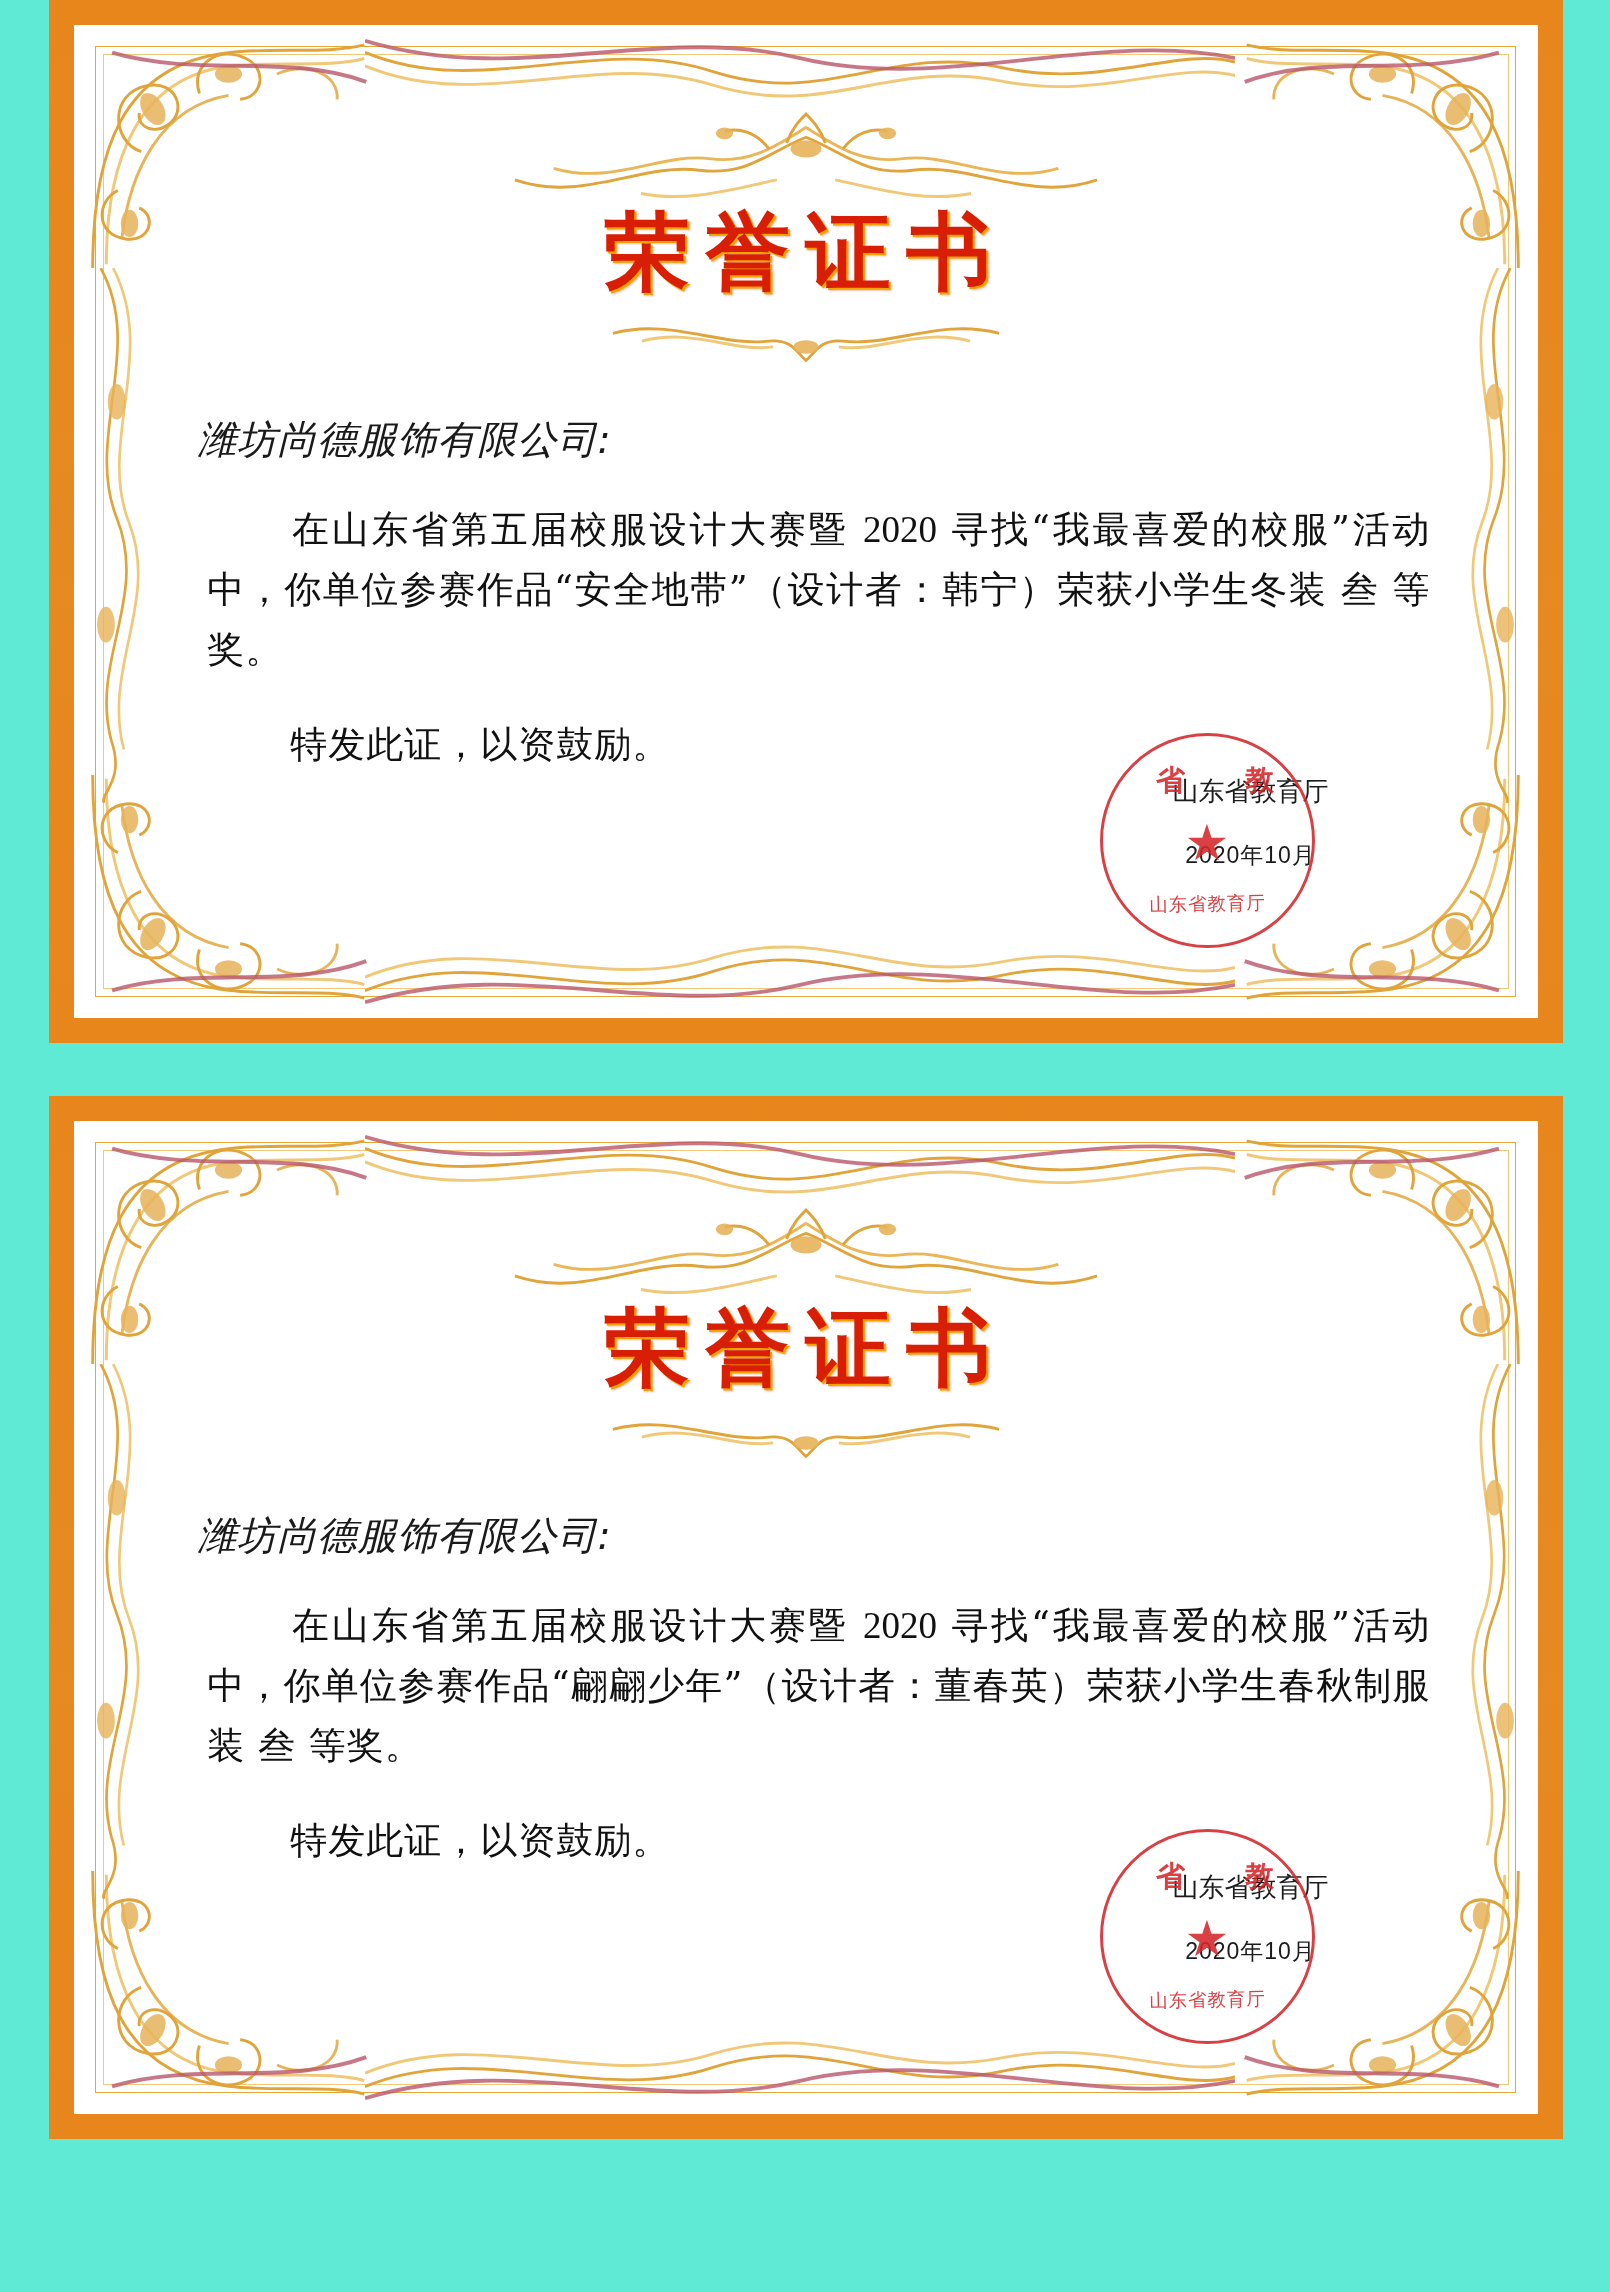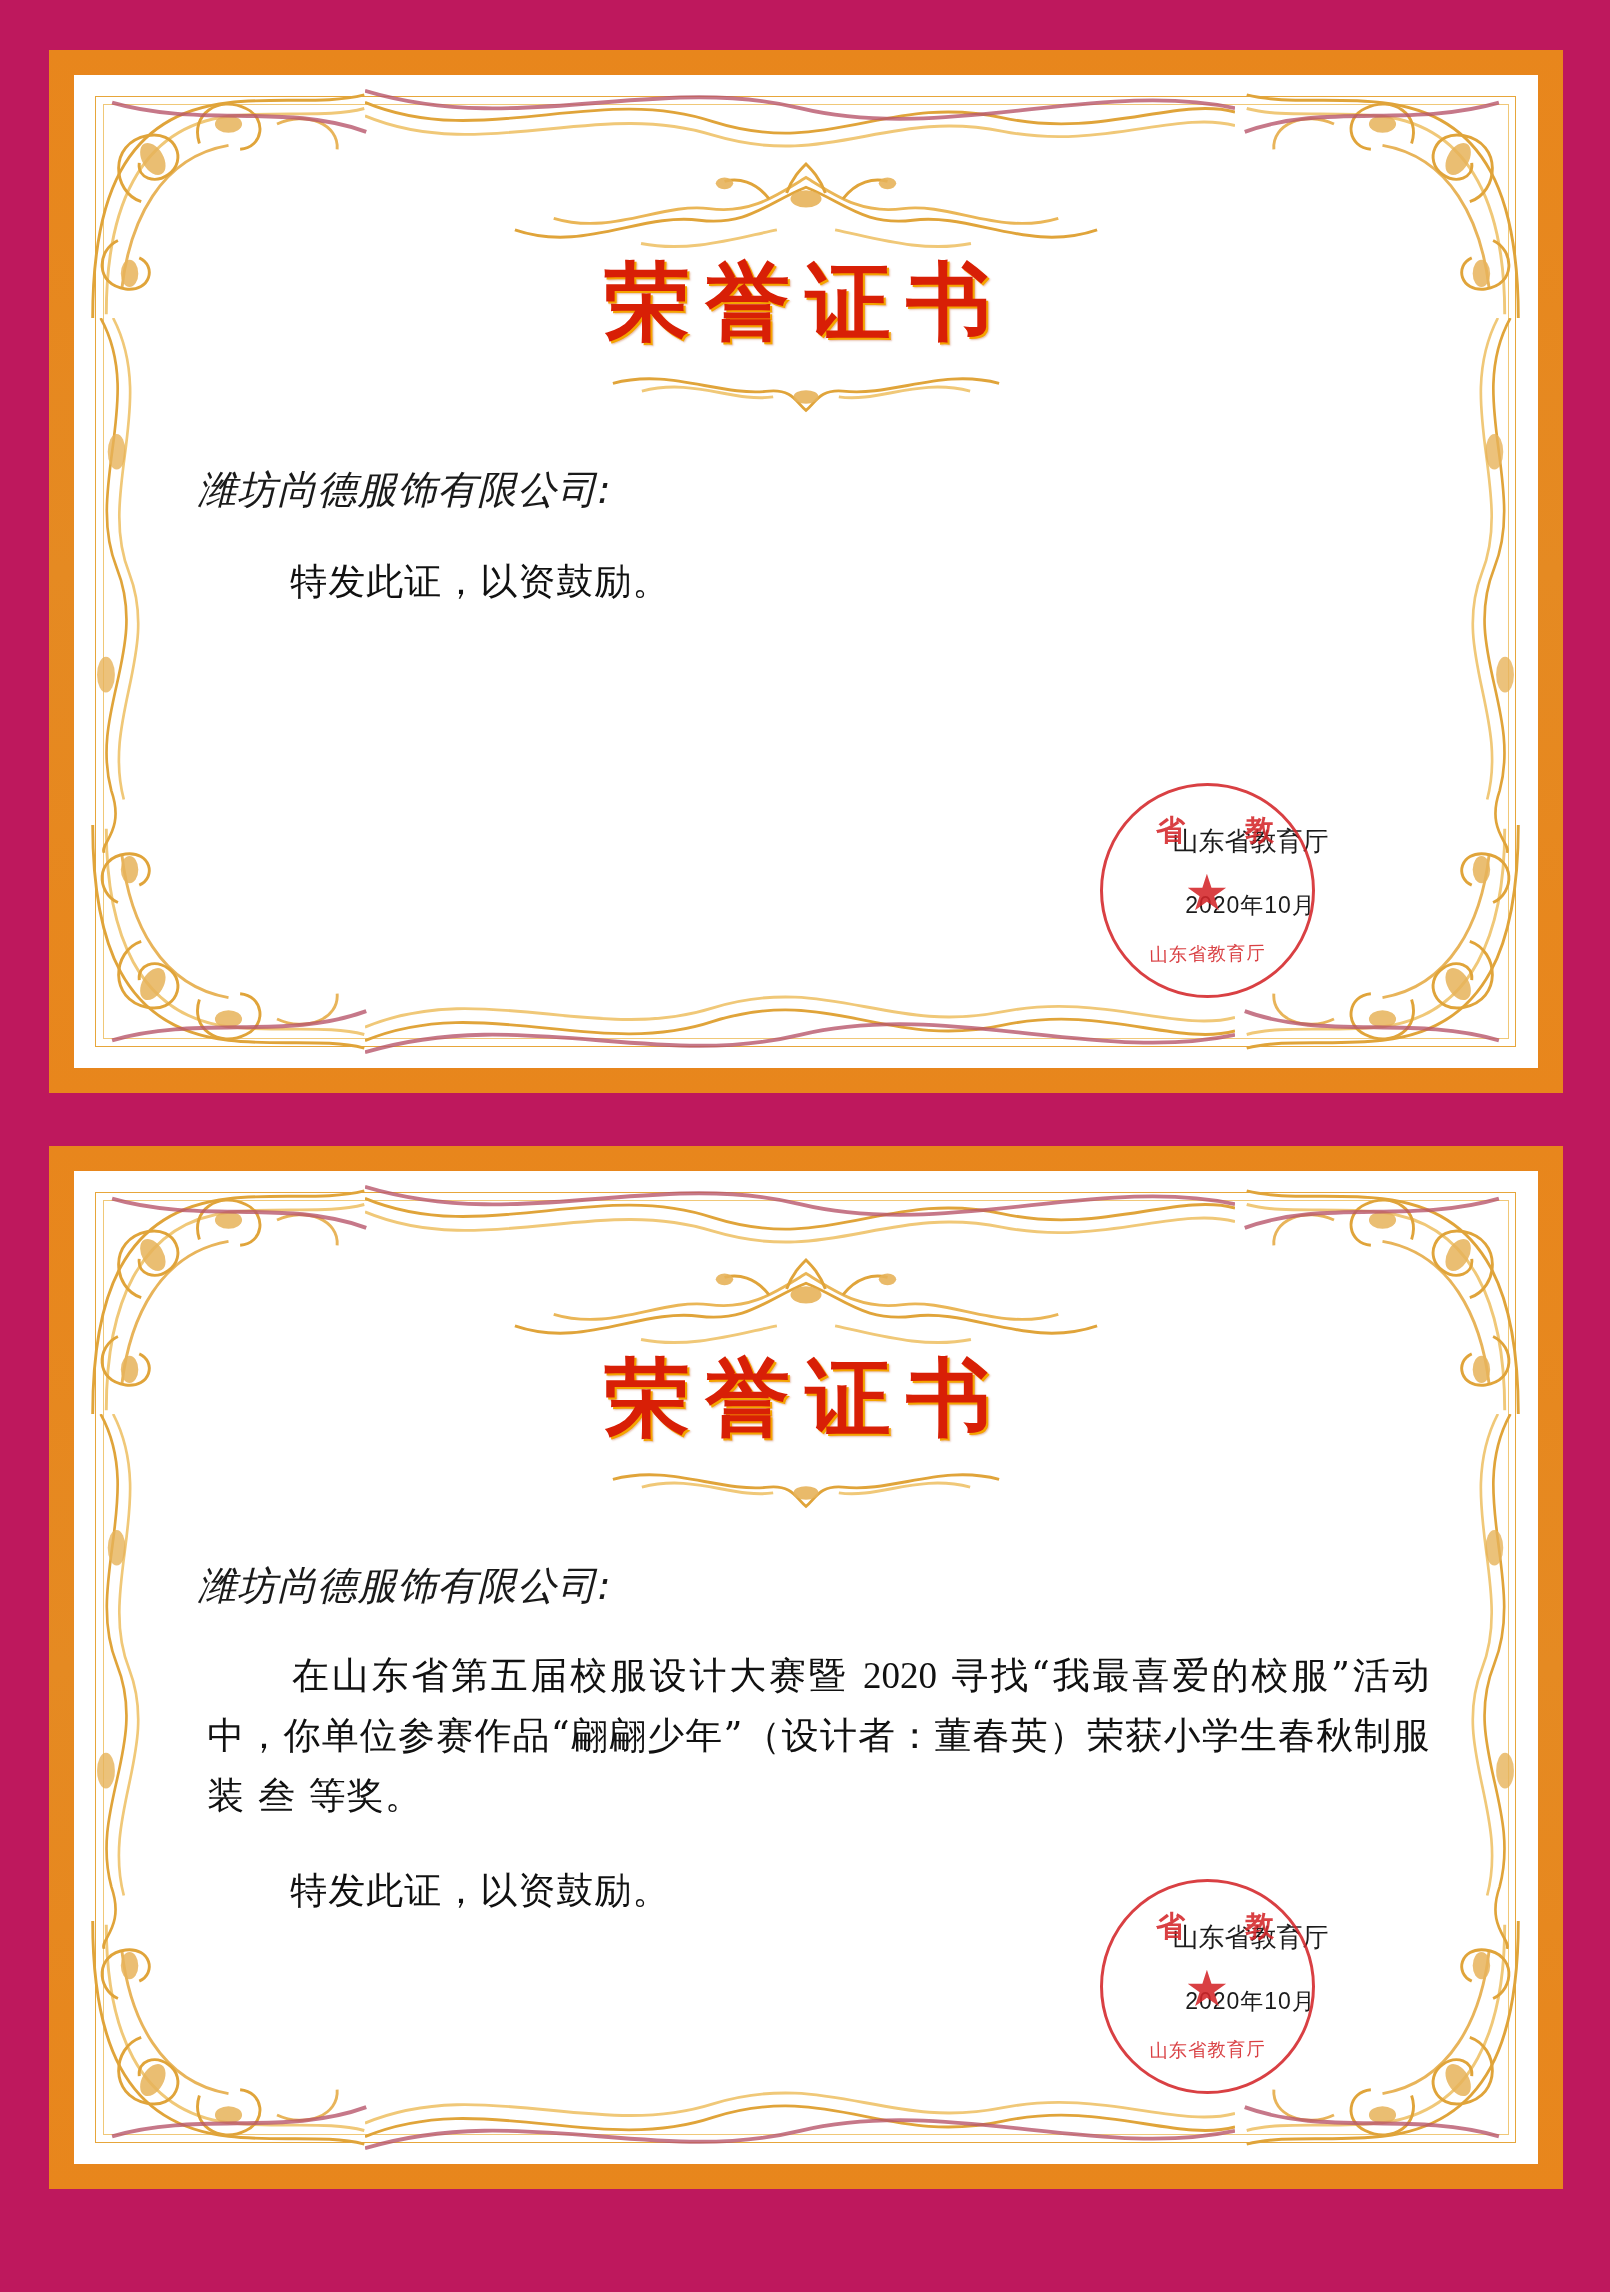--- a/index.html
+++ b/index.html
@@ -10,25 +10,24 @@
   body {
     width: 1611px;
     height: 2293px;
     font-family: "Liberation Serif", serif;
     position: relative;
     overflow: hidden;
   }
   .page {
     width: 1611px;
     height: 2293px;
-    background: #be185d;
+    background: #5eead4;
     display: flex;
     flex-direction: column;
     align-items: center;
-    padding-top: 50px;
     box-sizing: border-box;
   }
 
   
   .certificate {
     position: relative;
     width: 1514px;
     height: 1043px;
     margin-bottom: 53px;
     background: #e8871e;
@@ -337,20 +336,21 @@
         <g fill="none" stroke="#e0a43a" stroke-width="3">
           <path d="M10 40 C70 56 120 26 172 32 C196 34 200 20 210 12 C220 20 224 34 248 32 C300 26 350 56 410 40"></path>
           <path d="M40 32 C94 46 134 20 176 26" stroke="#f0c878"></path>
           <path d="M380 32 C326 46 286 20 244 26" stroke="#f0c878"></path>
         </g>
         <ellipse cx="210" cy="26" rx="13" ry="7" fill="#e7b35a" opacity="0.9"></ellipse>
       </svg>
 
       <div class="body-area">
         <div class="recipient">潍坊尚德服饰有限公司:</div>
+        <div class="para"><span class="indent"></span><span>在山东省第五届校服设计大赛暨</span> <span class="num">2020</span> <span>寻找“我最喜爱的校服”活动中，你单位参赛作品“安全地带”（设计者：韩宁）荣获小学生冬装 叁 等奖。</span></div>
         <div class="para para-2"><span class="indent"></span><span>特发此证，以资鼓励。</span></div>
       </div>
 
       <div class="signature">
         <div>山东省教育厅</div>
         <div class="sig-date">2020年10月</div>
       </div>
 
       <div class="seal">
         <div class="seal-top">省 教</div>

